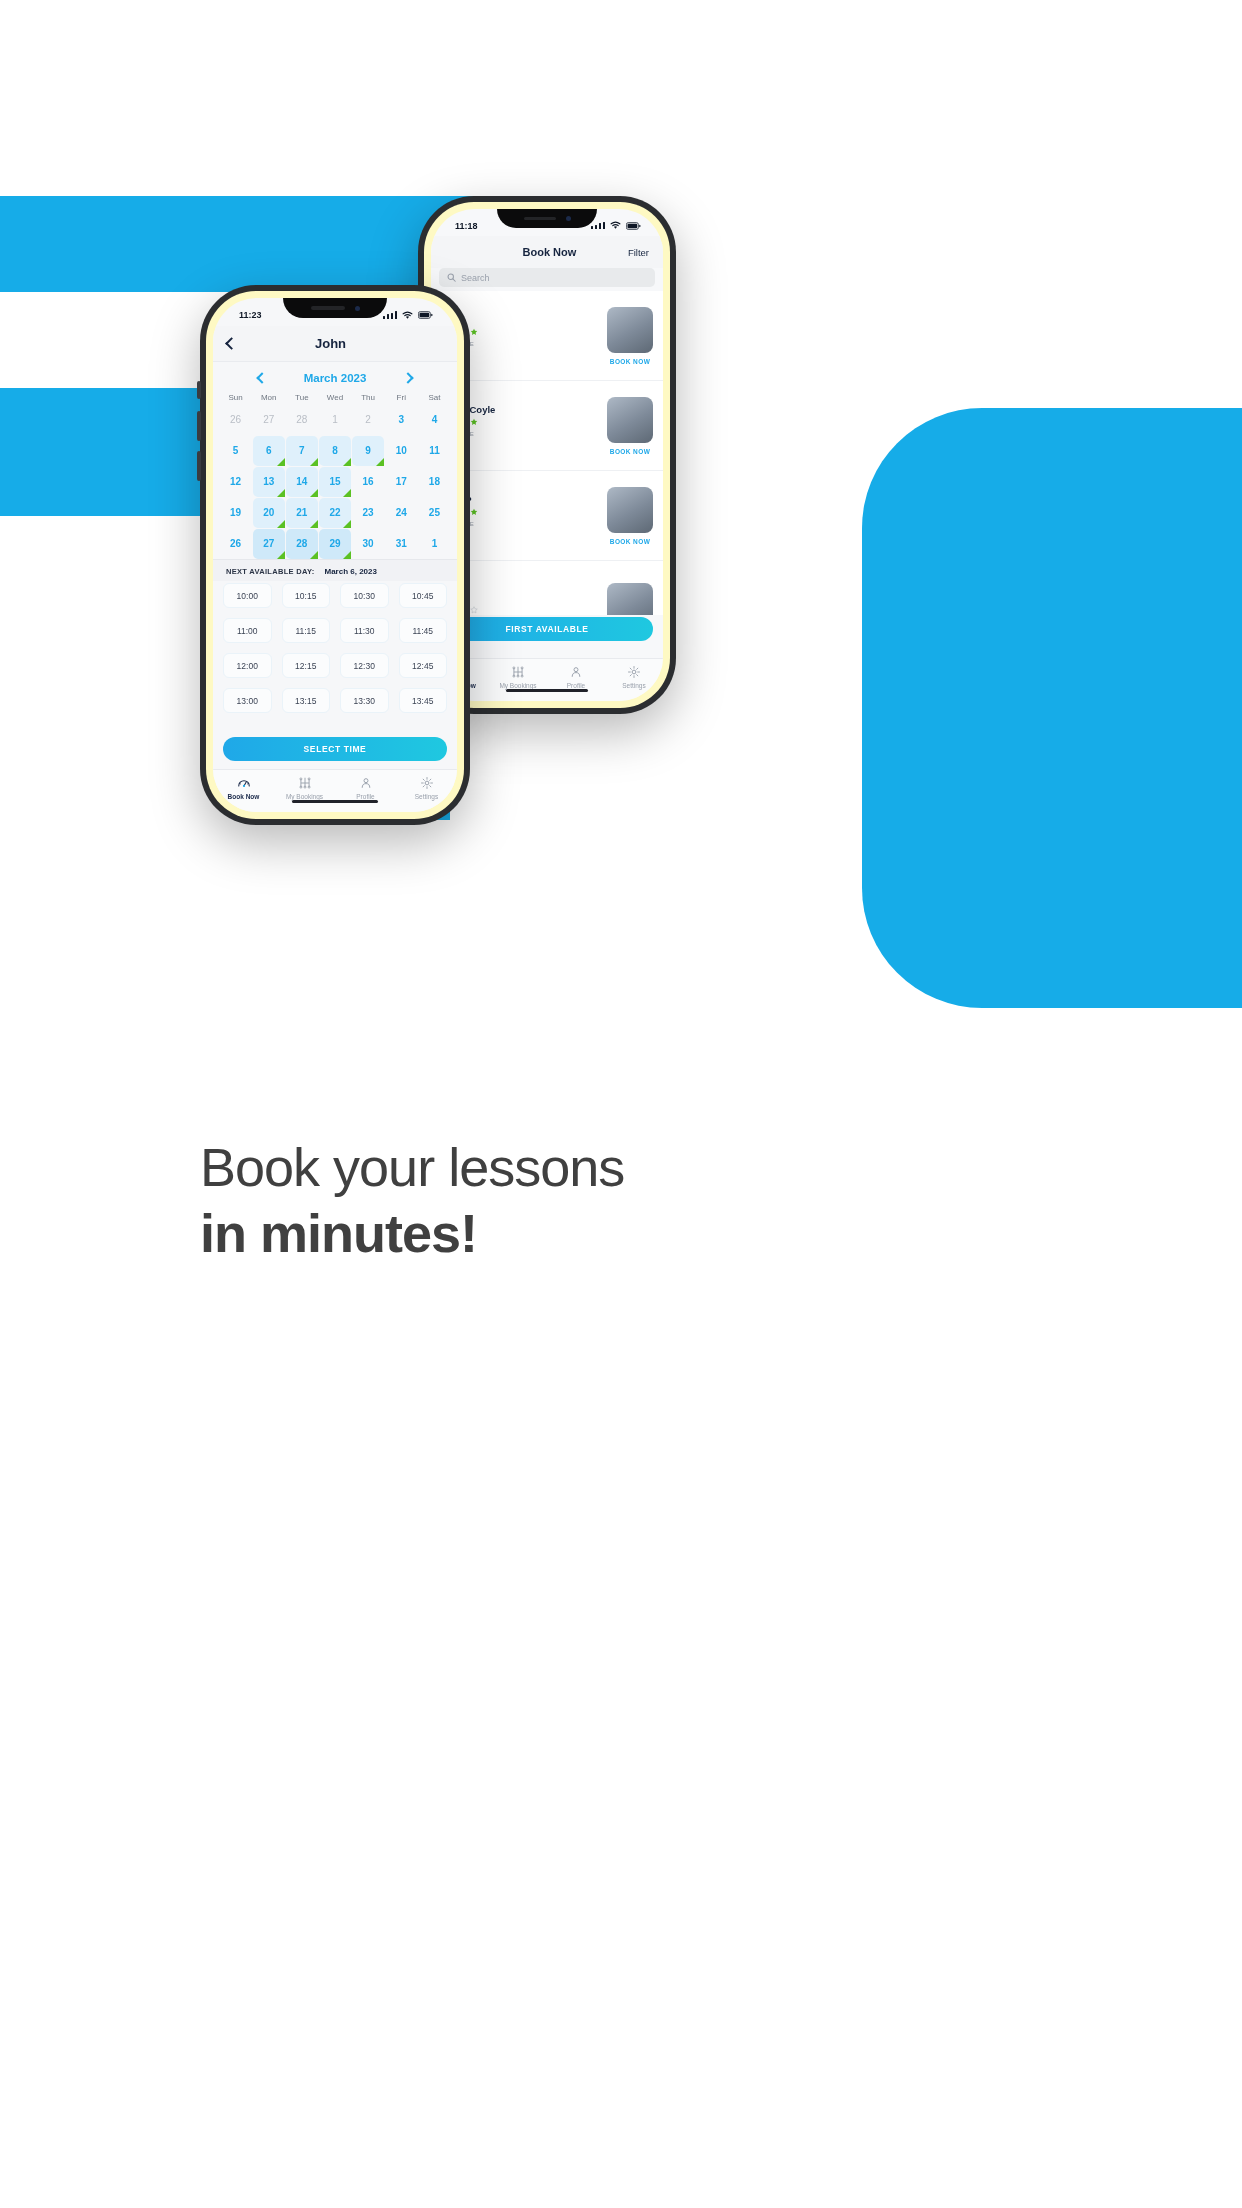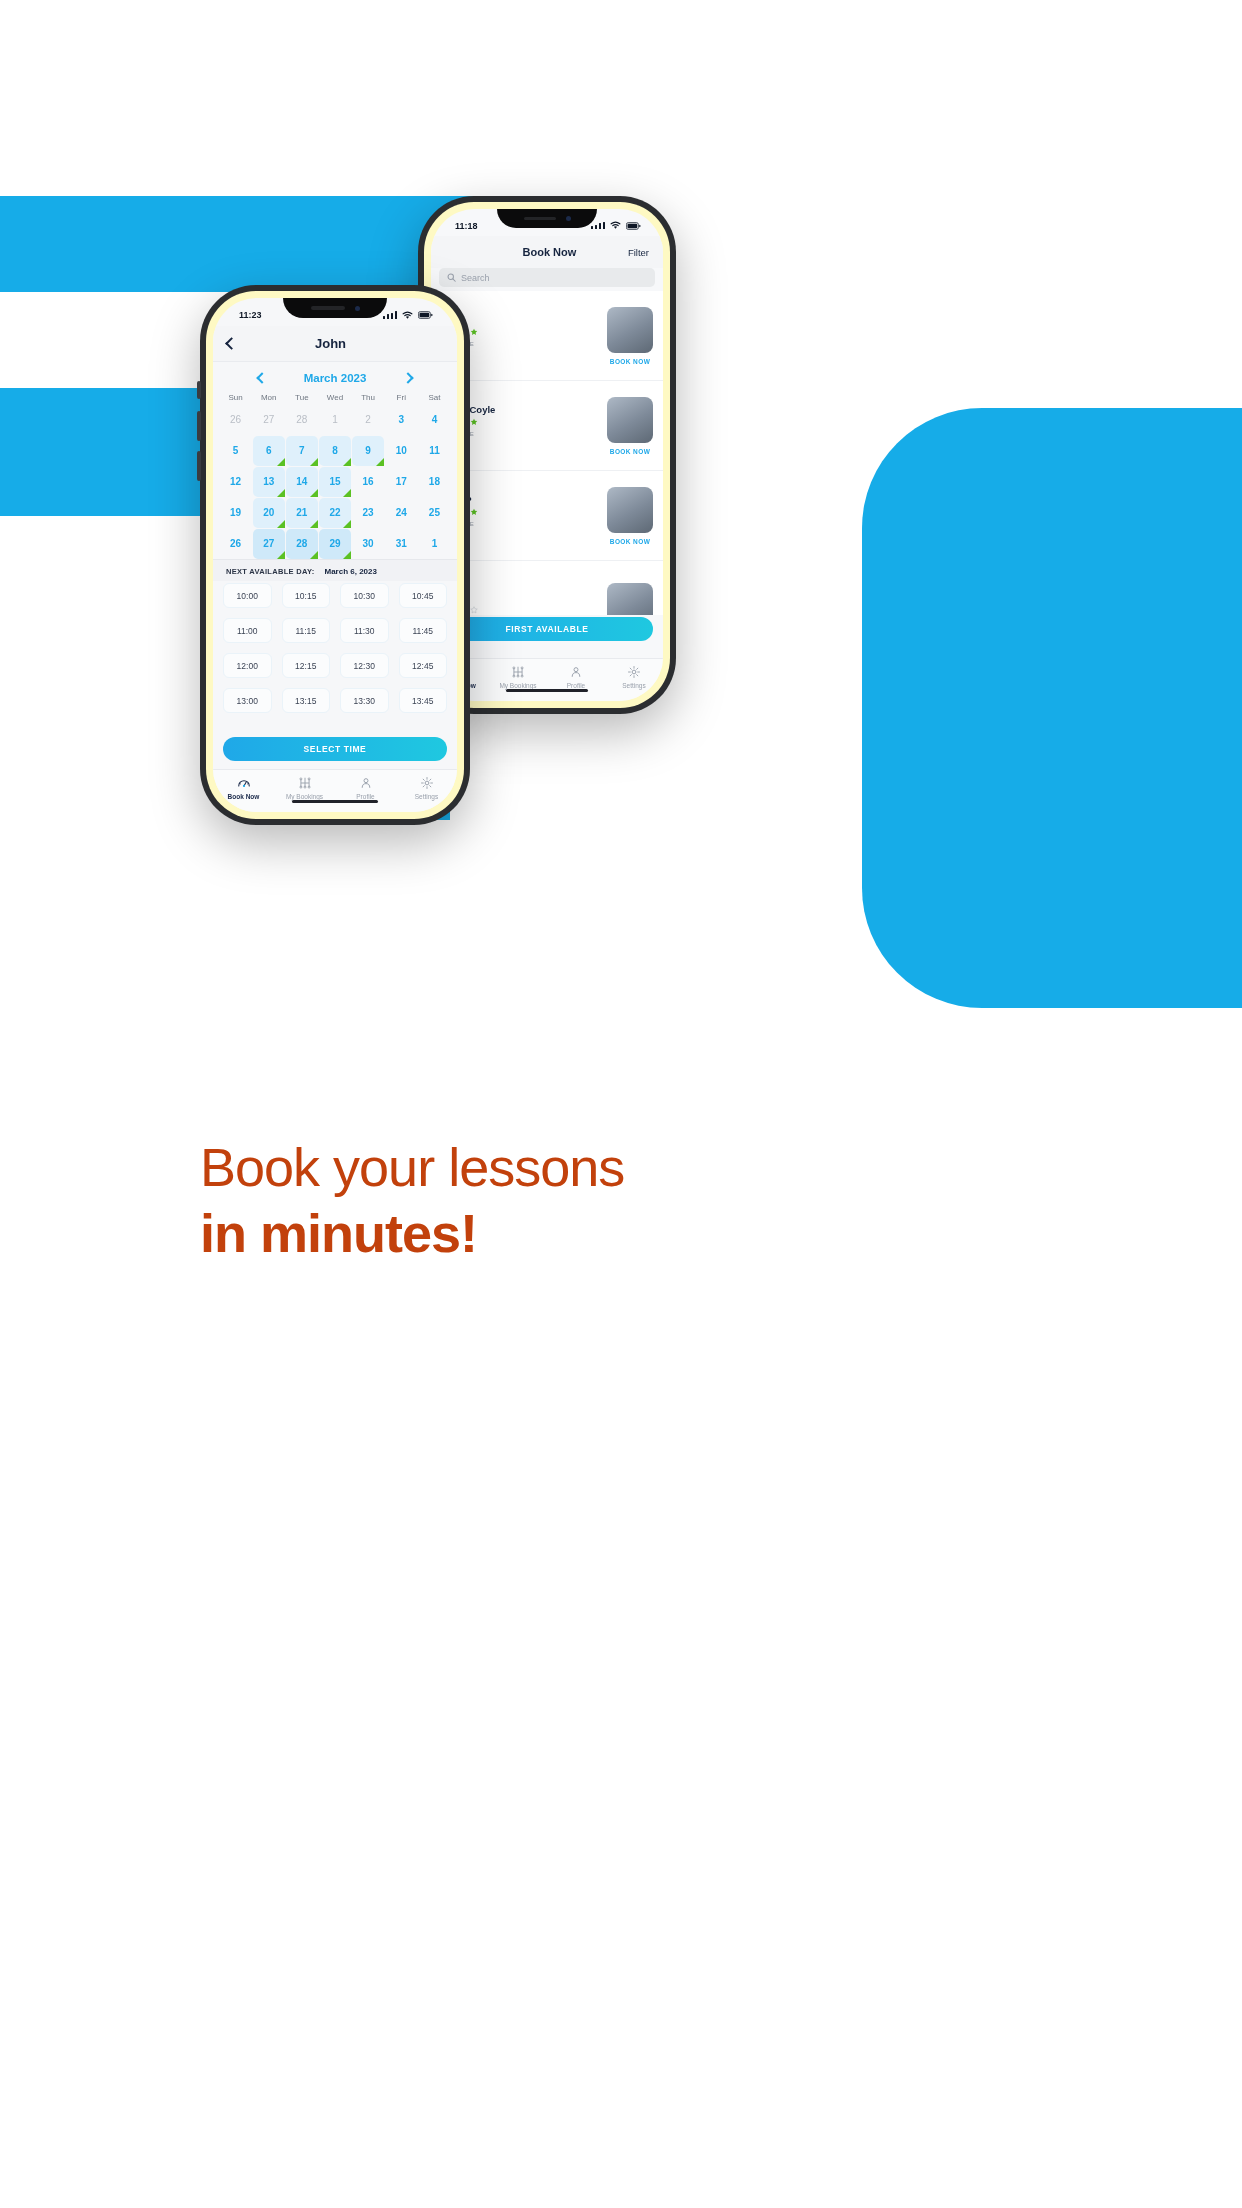--- a/index.html
+++ b/index.html
@@ -235,21 +235,21 @@
   }
   #b-tabbar {
     position:absolute; left:0; right:0; bottom:0;
     background:#fafbfc; border-top:1px solid #e8eaee; padding:6px 0 12px;
     display:flex;
   }
 
   
   #headline {
     position:absolute; left:200px; top:1135px; width:900px; z-index:4;
-    color:#c2410c;
+    color:#404040;
   }
   #headline .l1 { font-size:54px; font-weight:normal; letter-spacing:-1px; line-height:1.22; }
   #headline .l2 { font-size:54px; font-weight:bold;  letter-spacing:-1px; line-height:1.22; }
 </style>
 </head>
 <body>
 
 <div id="bg">
   <div class="shape-slant"></div>
   <div class="shape-blob"></div>

